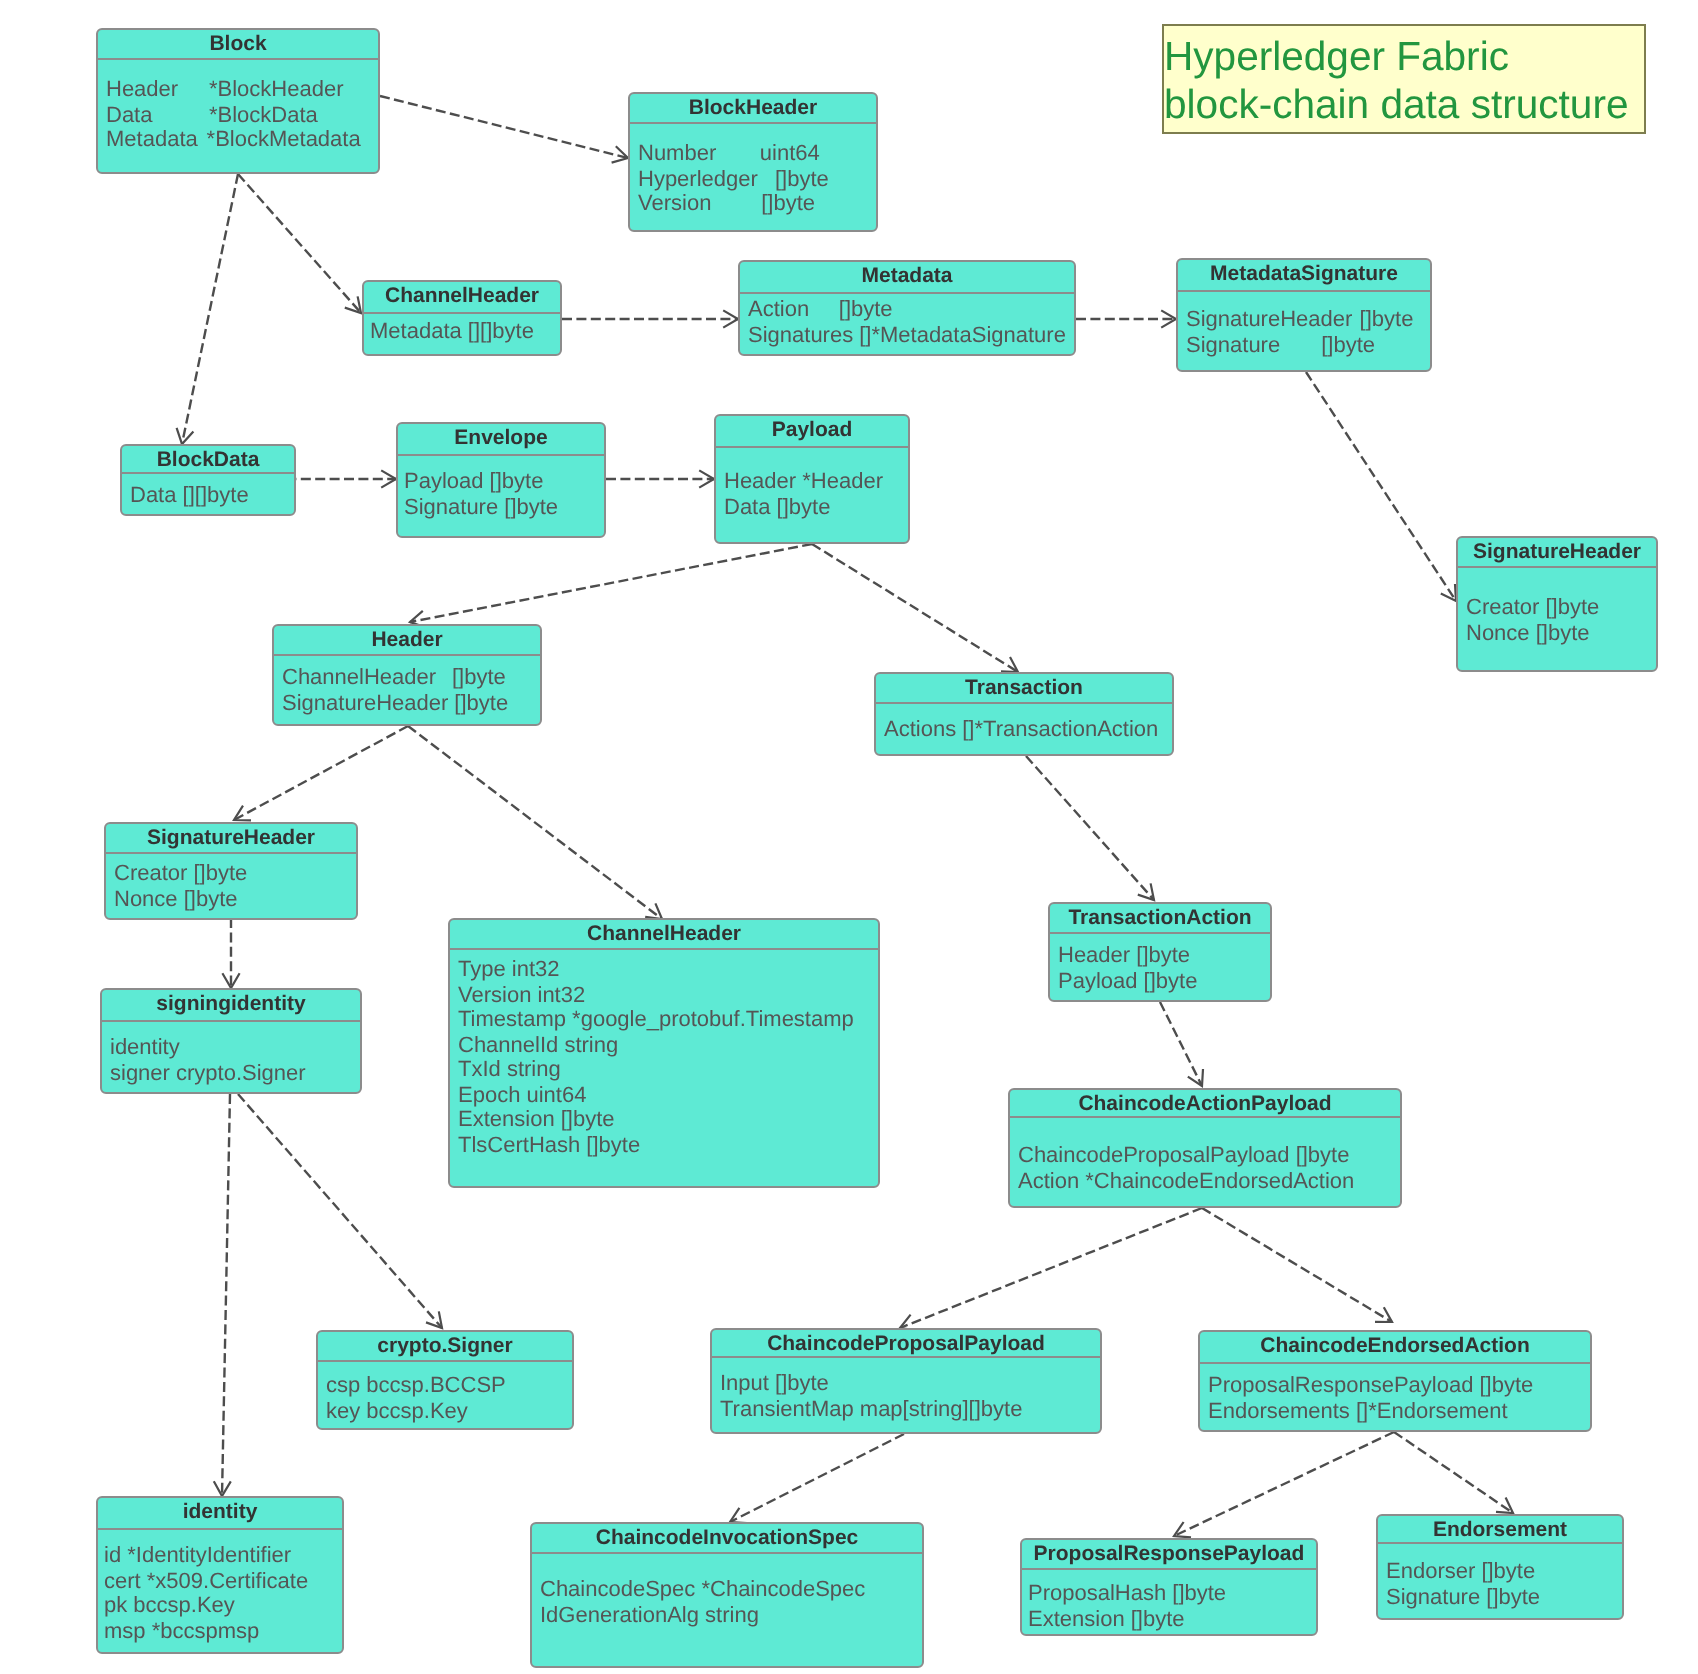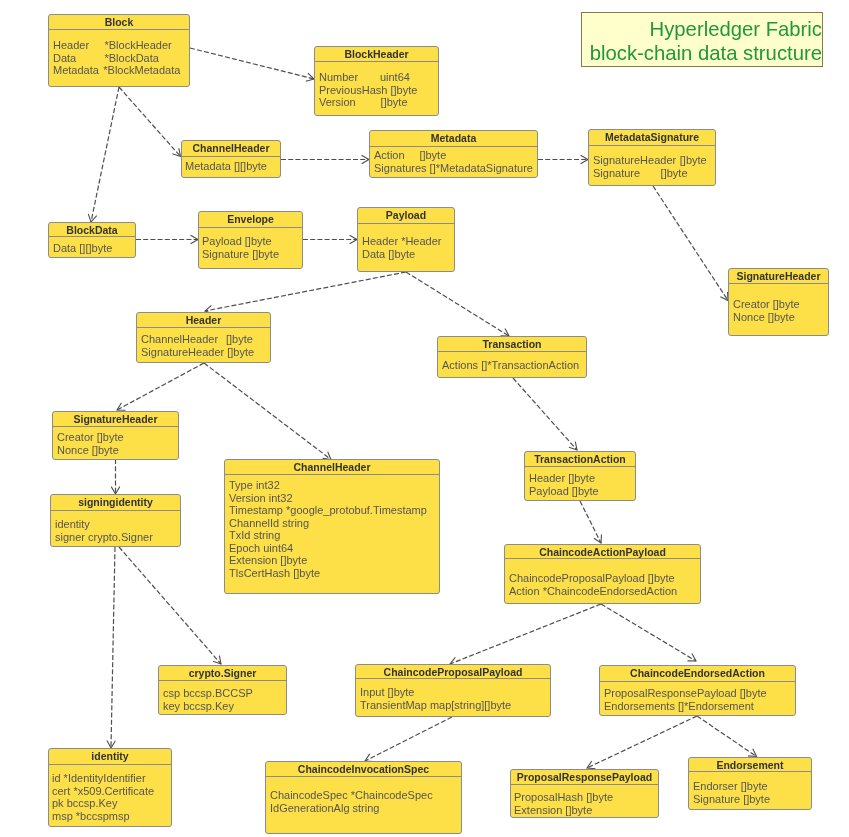--- a/index.html
+++ b/index.html
@@ -2,32 +2,32 @@
 <html><head>
 <meta charset="utf-8">
 <title>Hyperledger Fabric block-chain data structure</title>
 <style>
   html,body{margin:0;padding:0;}
   body{width:849px;height:837px;background:#ffffff;overflow:hidden;
        font-family:"Liberation Sans",sans-serif;-webkit-font-smoothing:antialiased;}
   #canvas{position:relative;width:849px;height:837px;
           transform:translateZ(0);}
   svg.edges{position:absolute;left:0;top:0;width:849px;height:837px;}
-  .umlbox{position:absolute;box-sizing:border-box;background:#fde047;
+  .umlbox{position:absolute;box-sizing:border-box;background:#5eead4;
           border:1px solid #8c8c8c;border-radius:3px;overflow:hidden;}
   .umlbox > .title{box-sizing:border-box;text-align:center;font-weight:bold;
           font-size:10.5px;line-height:15px;color:#333333;
           border-bottom:1px solid #8c8c8c;}
   .umlbox > .body{box-sizing:border-box;color:#555555;font-size:11px;
           line-height:12.5px;padding-left:4px;}
   .row{white-space:pre;}
   .tline{white-space:pre;}
   .c1{display:inline-block;padding-right:3px;}
   #titlebox{position:absolute;background:#ffffcc;border:1px solid #7d7d4e;
-            box-sizing:border-box;color:#22963f;text-align:right;
+            box-sizing:border-box;color:#22963f;text-align:left;
             font-size:20.3px;line-height:23.7px;padding-top:5px;}
 </style>
 </head>
 <body>
 
 <div id="canvas">
 <svg class="edges" width="849" height="837">
 <g>
 <path class="rel-line" d="M190,48 L314,79" fill="none" stroke="#4d4d4d" stroke-width="1.2" stroke-dasharray="5,2.2"></path>
 <path d="M307.9,73.1 L314.0,79.0 L305.8,81.3" fill="none" stroke="#4d4d4d" stroke-width="1.1" stroke-linecap="butt" stroke-linejoin="miter"></path>
@@ -126,21 +126,21 @@
       <div class="body" style="padding-top:9px;padding-left:4px">
         <div class="row"><span class="c1" style="min-width:48.5px">Header</span><span>*BlockHeader</span></div>
         <div class="row"><span class="c1" style="min-width:48.5px">Data</span><span>*BlockData</span></div>
         <div class="row"><span class="c1" style="min-width:47.3px">Metadata</span><span>*BlockMetadata</span></div>
       </div>
     </div>
 <div class="umlbox" id="blockheader" style="left:314px;top:46px;width:125px;height:70px">
       <div class="title" style="height:15px">BlockHeader</div>
       <div class="body" style="padding-top:9px;padding-left:4px">
         <div class="row"><span class="c1" style="min-width:57.9px">Number</span><span>uint64</span></div>
-        <div class="row"><span class="c1" style="min-width:65.5px">PreviousHash</span><span>[]byte</span></div>
+        <div class="row"><span class="c1" style="min-width:65.5px">Hyperledger</span><span>[]byte</span></div>
         <div class="row"><span class="c1" style="min-width:58.6px">Version</span><span>[]byte</span></div>
       </div>
     </div>
 <div class="umlbox" id="blockmetadata" style="left:181px;top:140px;width:100px;height:38px">
       <div class="title" style="height:16px">ChannelHeader</div>
       <div class="body" style="padding-top:3px;padding-left:3px">
         <div class="row">Metadata [][]byte</div>
       </div>
     </div>
 <div class="umlbox" id="metadata" style="left:369px;top:130px;width:169px;height:48px">
@@ -150,21 +150,21 @@
         <div class="row"><span class="c1" style="min-width:42.4px">Signatures</span><span>[]*MetadataSignature</span></div>
       </div>
     </div>
 <div class="umlbox" id="metadatasignature" style="left:588px;top:129px;width:128px;height:57px">
       <div class="title" style="height:16px">MetadataSignature</div>
       <div class="body" style="padding-top:8px;padding-left:4px">
         <div class="row"><span class="c1" style="min-width:83.8px">SignatureHeader</span><span>[]byte</span></div>
         <div class="row"><span class="c1" style="min-width:64.6px">Signature</span><span>[]byte</span></div>
       </div>
     </div>
-<div class="umlbox" id="blockdata" style="left:48px;top:222px;width:88px;height:36px">
+<div class="umlbox" id="blockdata" style="left:60px;top:222px;width:88px;height:36px">
       <div class="title" style="height:14px">BlockData</div>
       <div class="body" style="padding-top:5px;padding-left:4px">
         <div class="row">Data [][]byte</div>
       </div>
     </div>
 <div class="umlbox" id="envelope" style="left:198px;top:211px;width:105px;height:58px">
       <div class="title" style="height:16px">Envelope</div>
       <div class="body" style="padding-top:7px;padding-left:3px">
         <div class="row">Payload []byte</div>
         <div class="row">Signature []byte</div>

